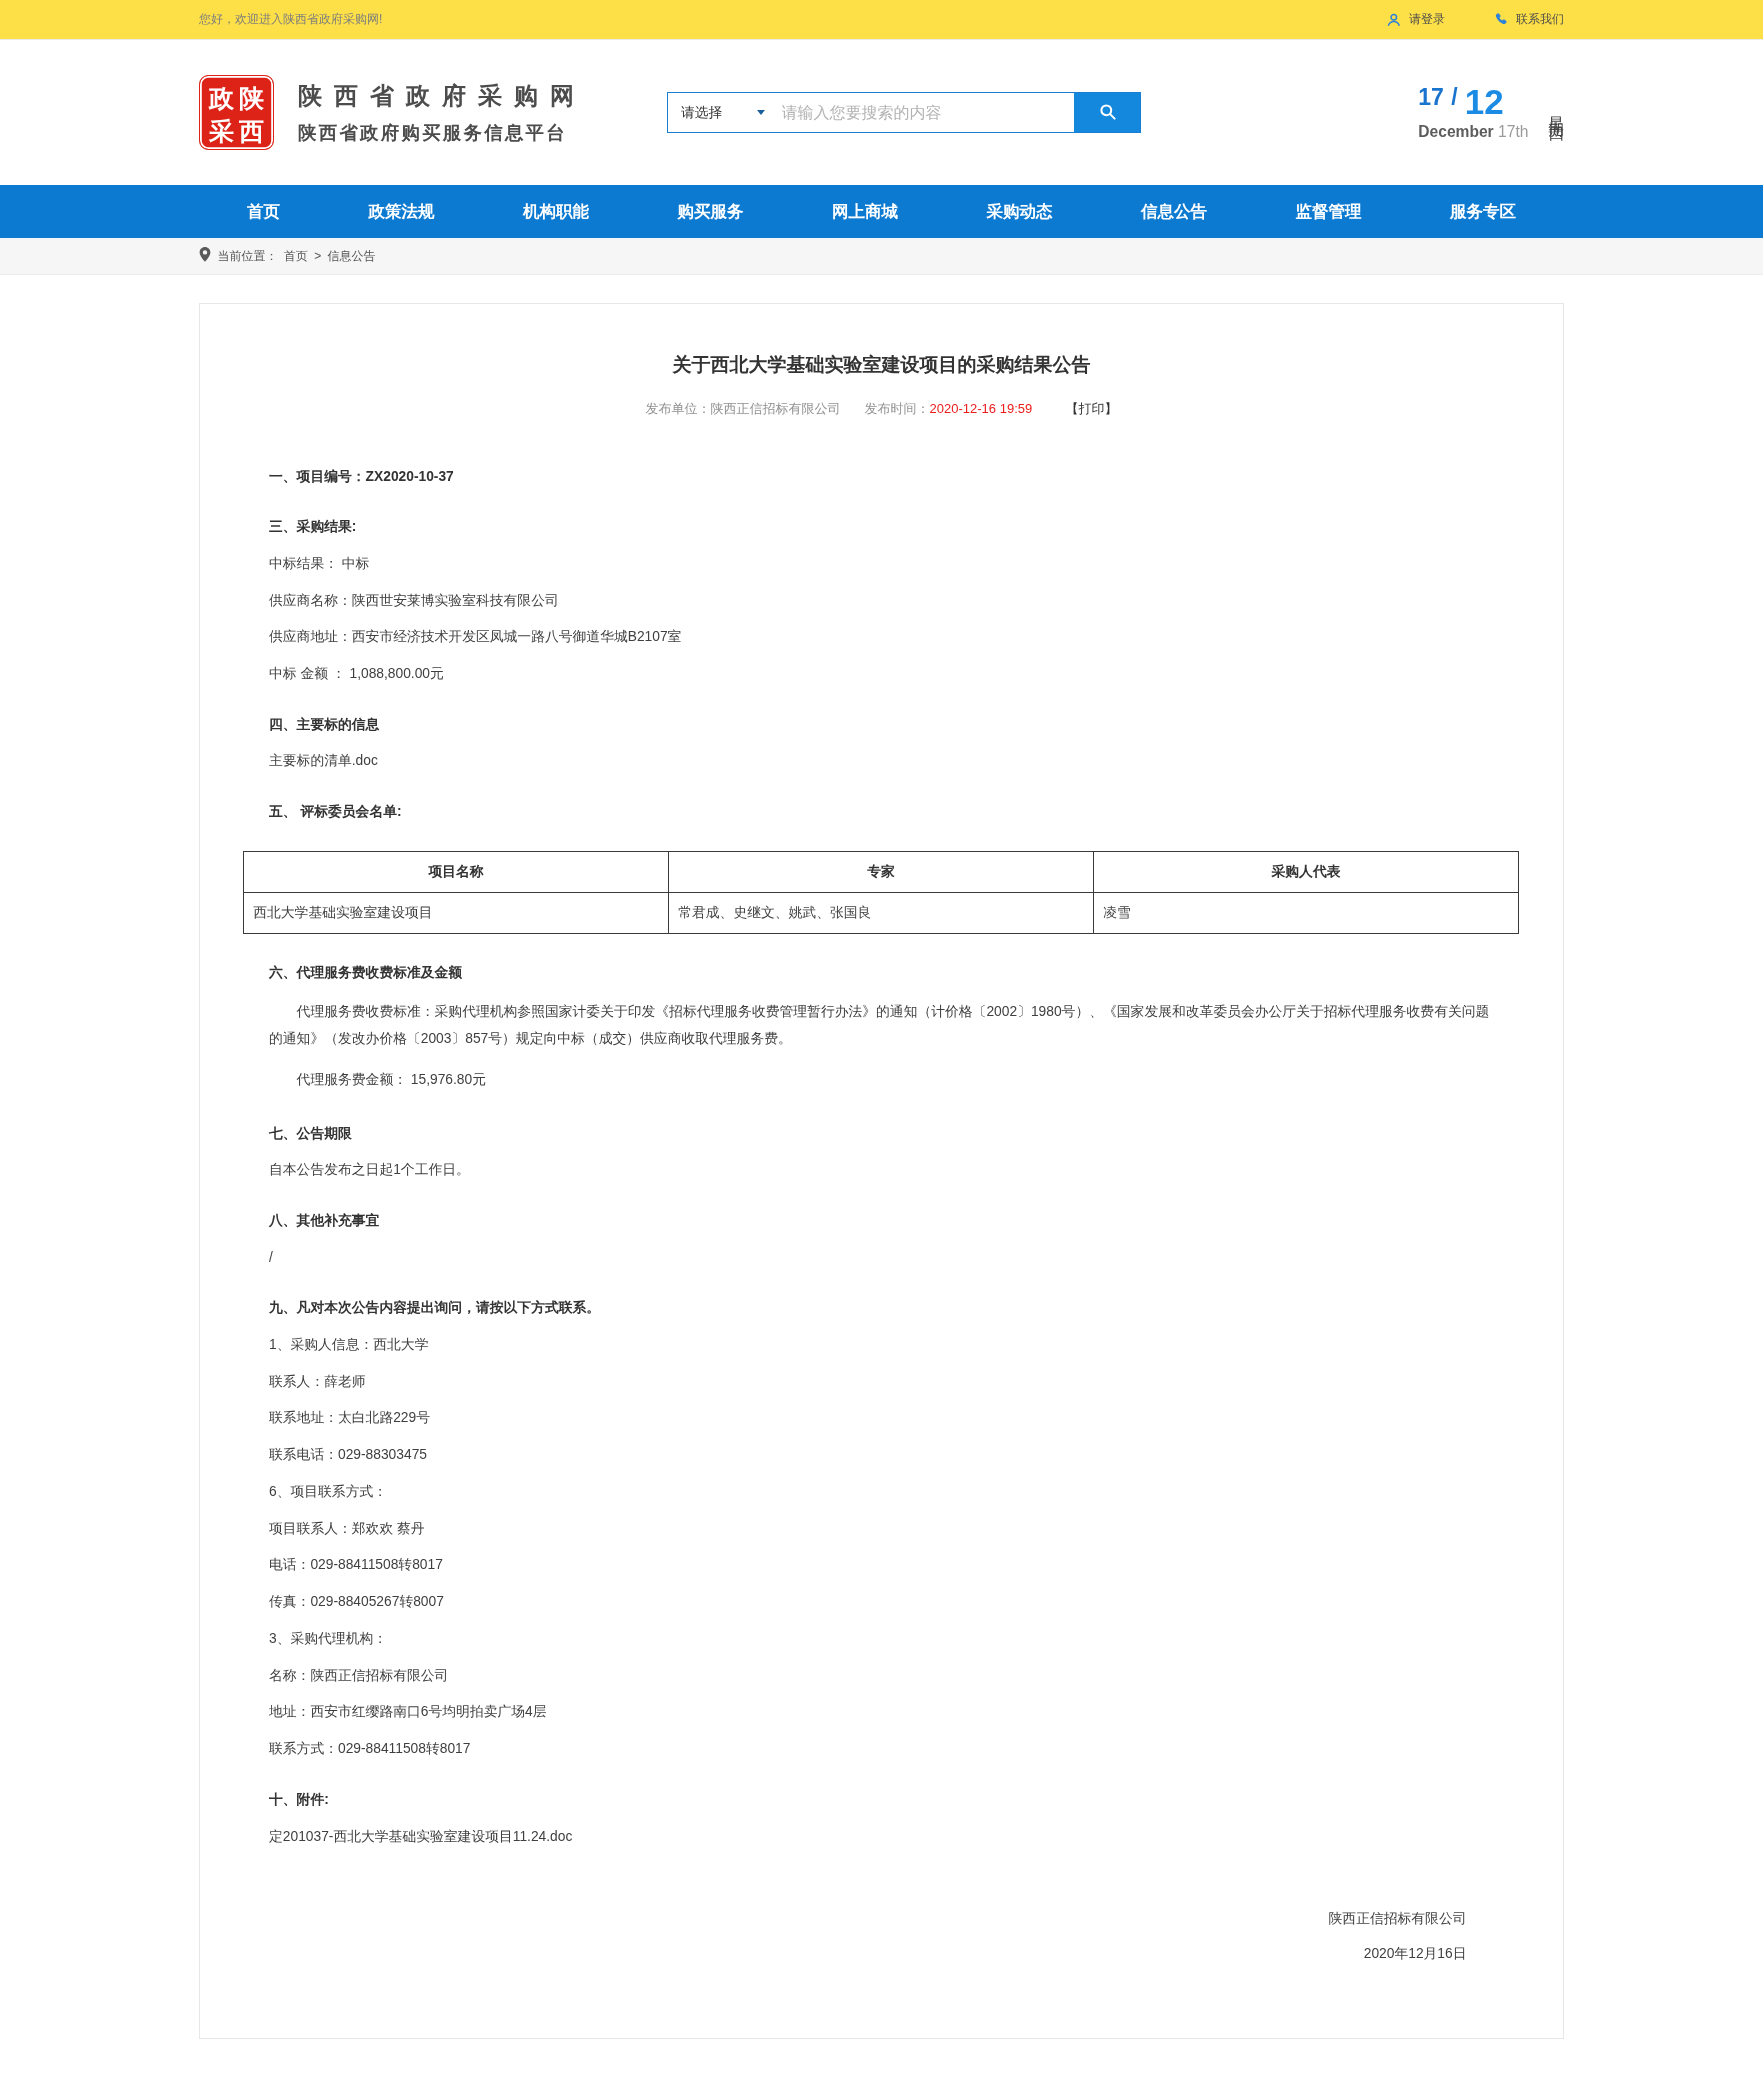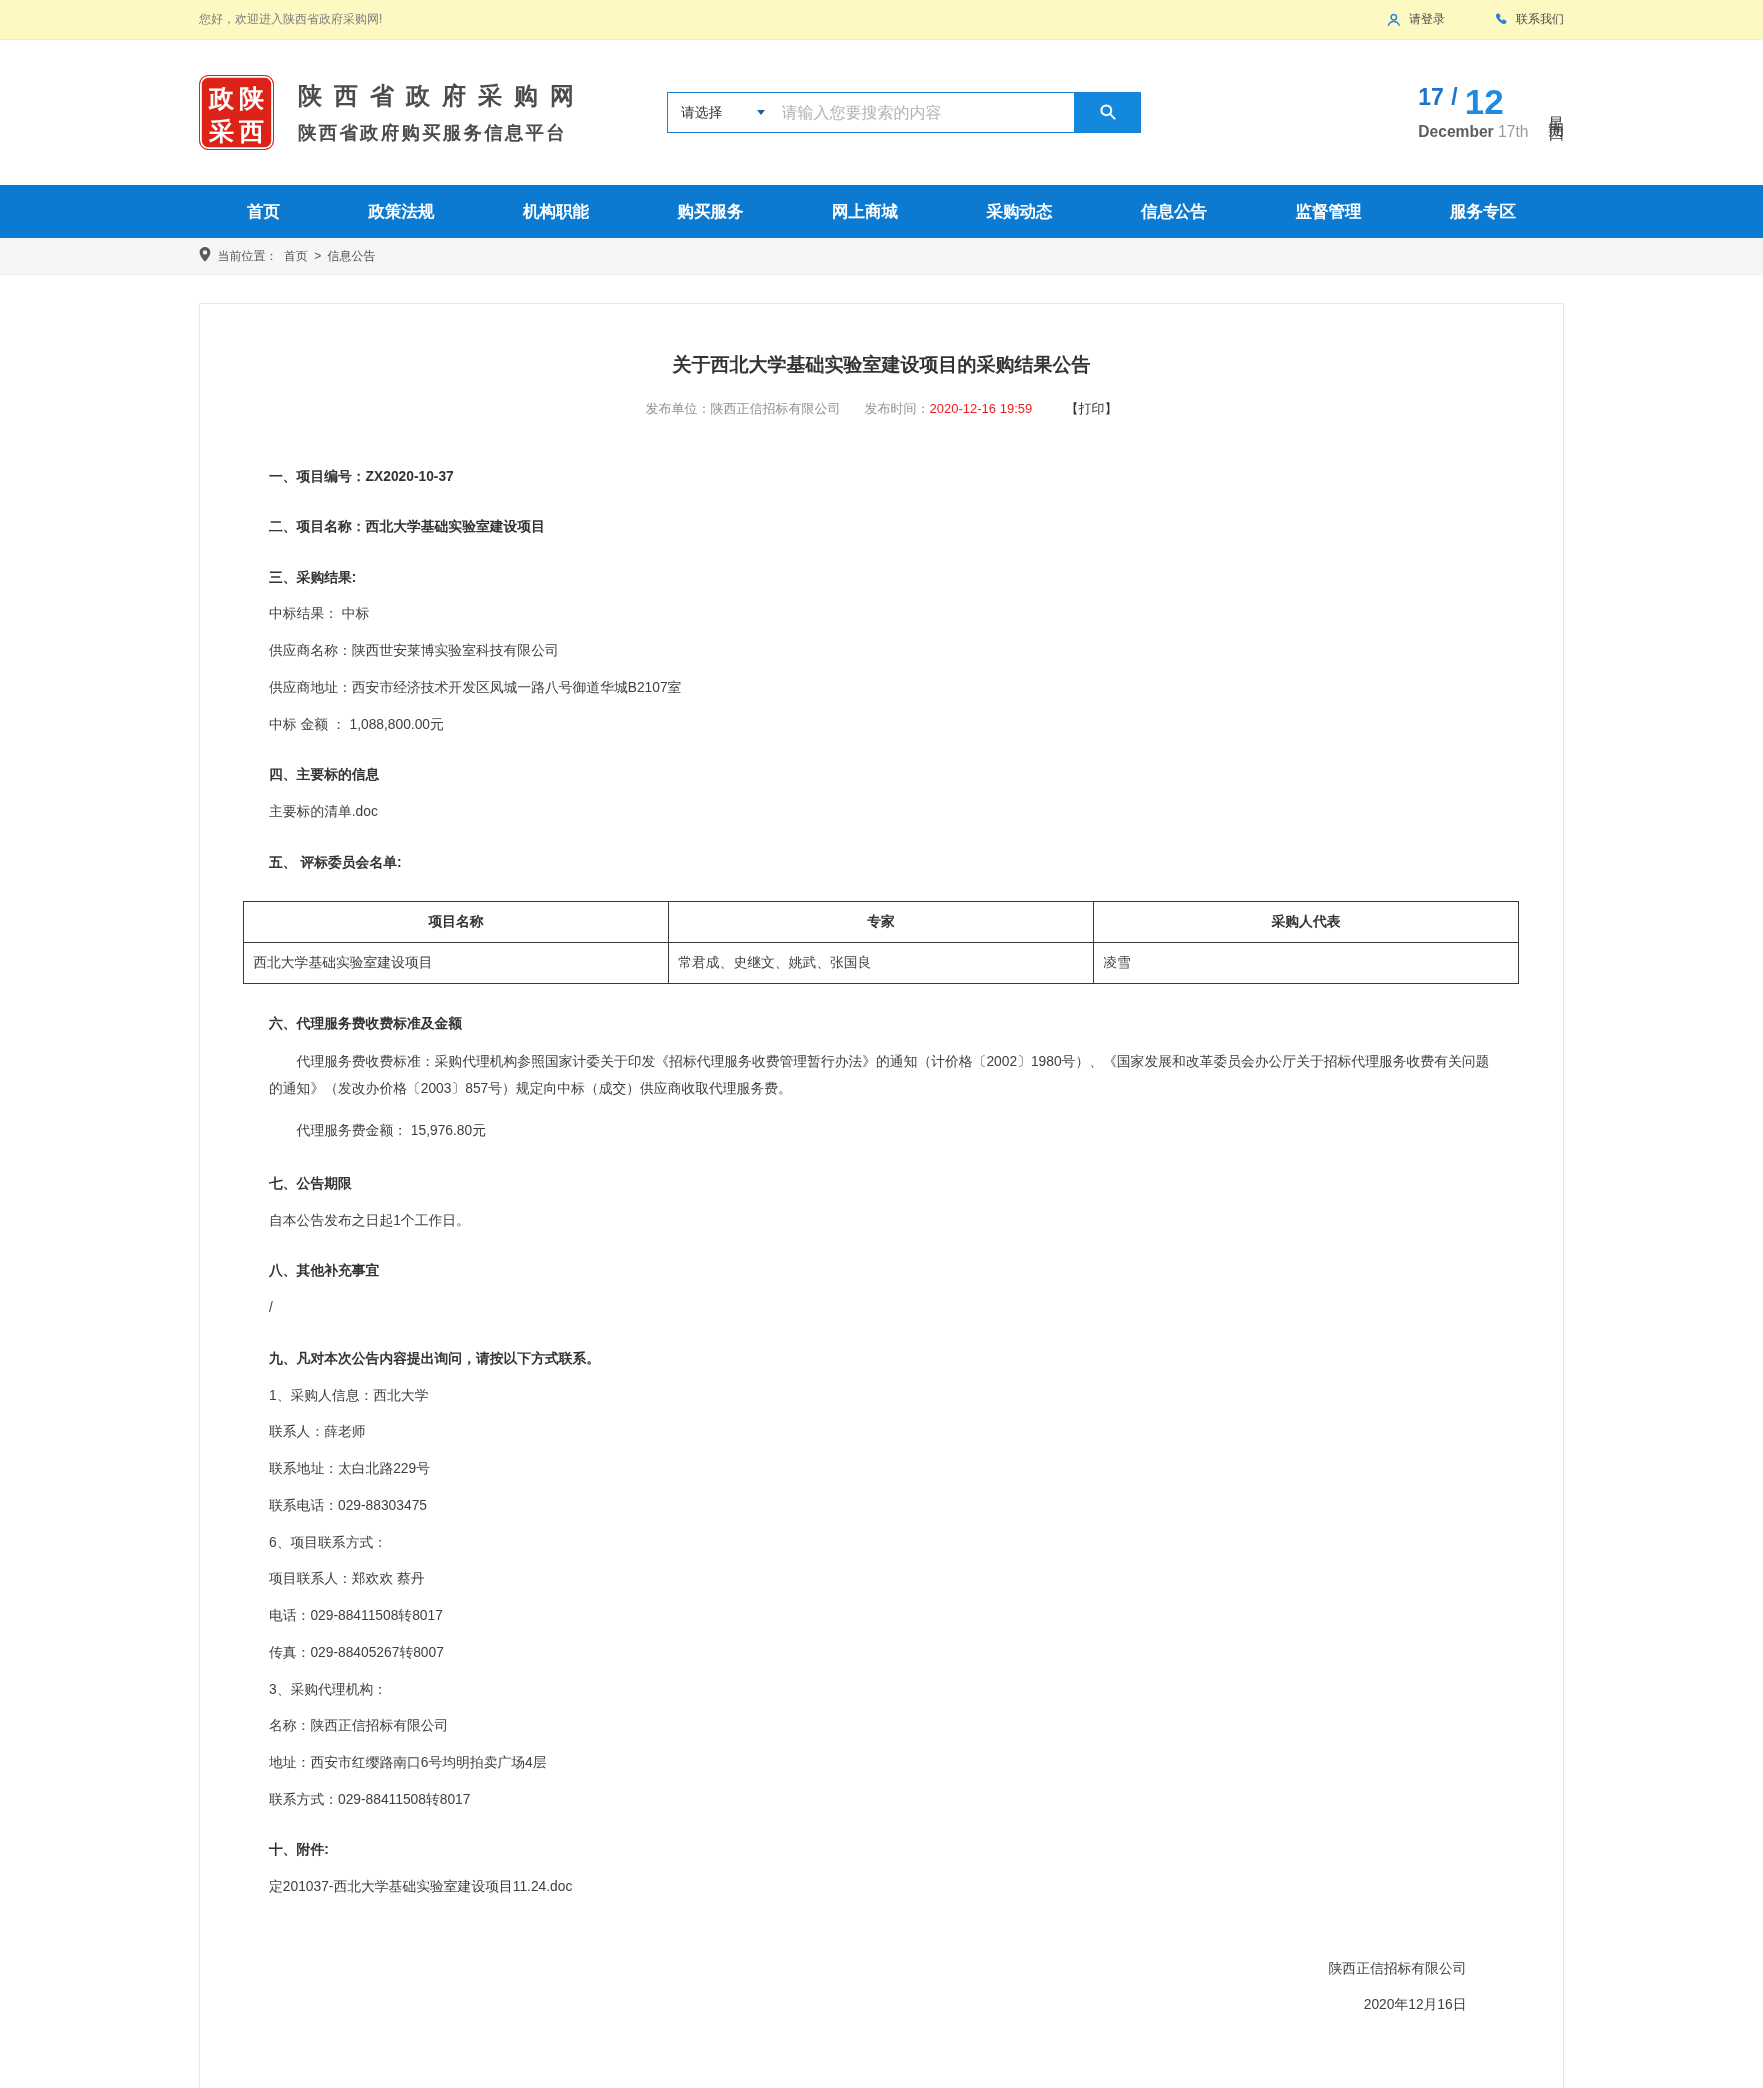--- a/index.html
+++ b/index.html
@@ -6,21 +6,21 @@
   html,body { background:#fff; }
   body {
     width: 1763px;
     font-family: "Liberation Sans", "DejaVu Sans", sans-serif;
     color:#333;
   }
   a { text-decoration:none; color:inherit; cursor:pointer; }
   .container { width: 1365px; margin: 0 auto; }
 
   
-  .topbar { height:40px; background:#fef9c3; border-bottom:0.9px solid #eaeaea; }
+  .topbar { height:40px; background:#fde047; border-bottom:0.9px solid #eaeaea; }
   .topbar-inner { height:100%; display:flex; align-items:center; font-size:12px; color:#7d7d7d; }
   .topbar-links { margin-left:auto; display:flex; align-items:center; gap:48px; }
   .topbar-link { display:flex; align-items:center; gap:7.3px; color:#4d4d4d; }
   .topbar-link svg { display:block; }
 
   
   .header { height:145px; display:flex; align-items:center; }
   .logo { width:75px; height:75px; background:#dd2318; border-radius:9.2px;
           display:grid; grid-template-columns:1fr 1fr; grid-template-rows:1fr 1fr;
           padding:6.4px; border:1.8px solid #dd2318; box-shadow: inset 0 0 0 1.8px #fff; }
@@ -194,21 +194,20 @@
       <div class="article-title">关于西北大学基础实验室建设项目的采购结果公告</div>
       <div class="article-meta">
         <span>发布单位：</span><span>陕西正信招标有限公司</span><span class="gap"></span><span>发布时间：</span><span class="meta-time">2020-12-16 19:59</span><span class="gap"></span><a class="print-btn">【打印】</a>
       </div>
 
       <div class="article-body">
         <div>
 
             <div class="blk b-h">一、项目编号：ZX2020-10-37</div>
 
-            <div class="blk b-h">二、项目名称：西北大学基础实验室建设项目</div>
 
             <div class="blk b-h">三、采购结果:</div>
 
             <div class="blk b-p">中标结果： 中标</div>
 
             <div class="blk b-p">供应商名称：陕西世安莱博实验室科技有限公司</div>
 
             <div class="blk b-p">供应商地址：西安市经济技术开发区凤城一路八号御道华城B2107室</div>
 
             <div class="blk b-p">中标 金额 ：  1,088,800.00元</div>

